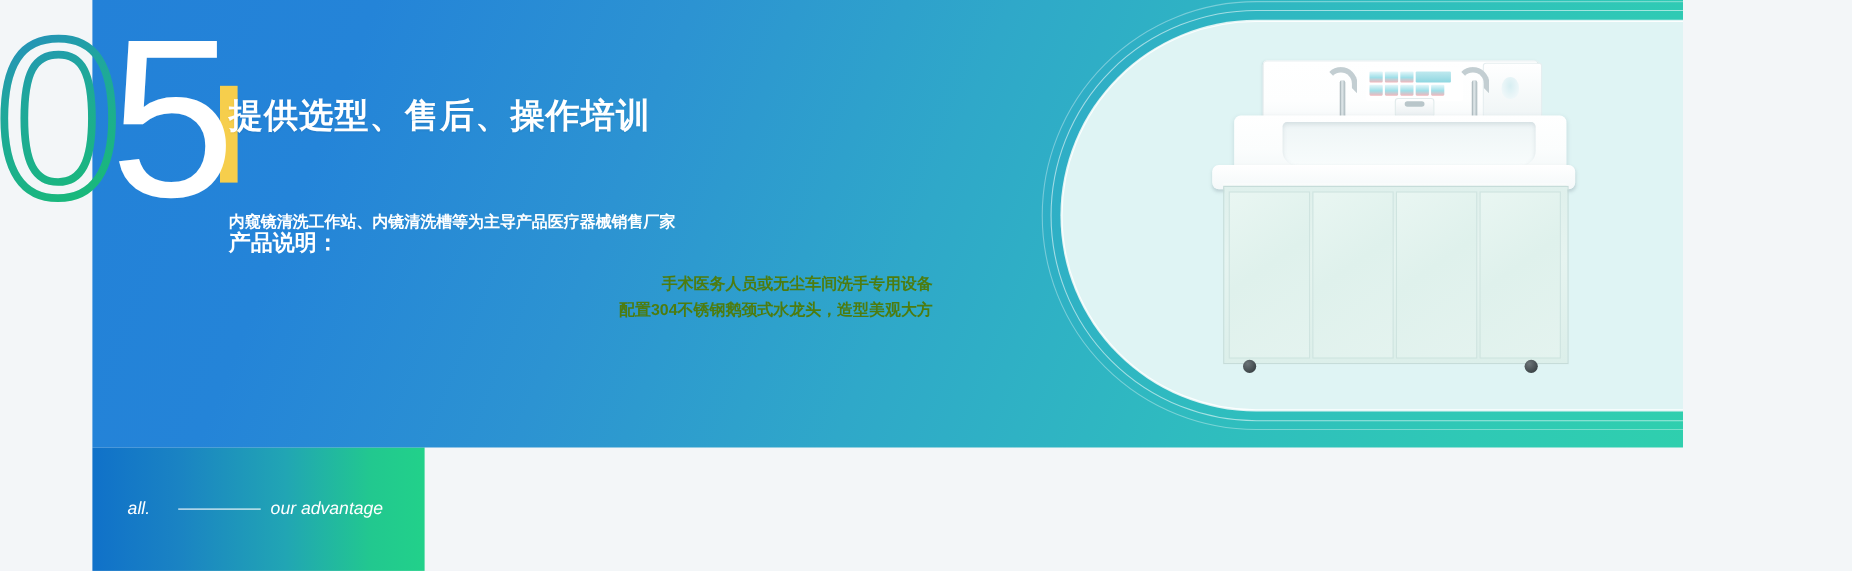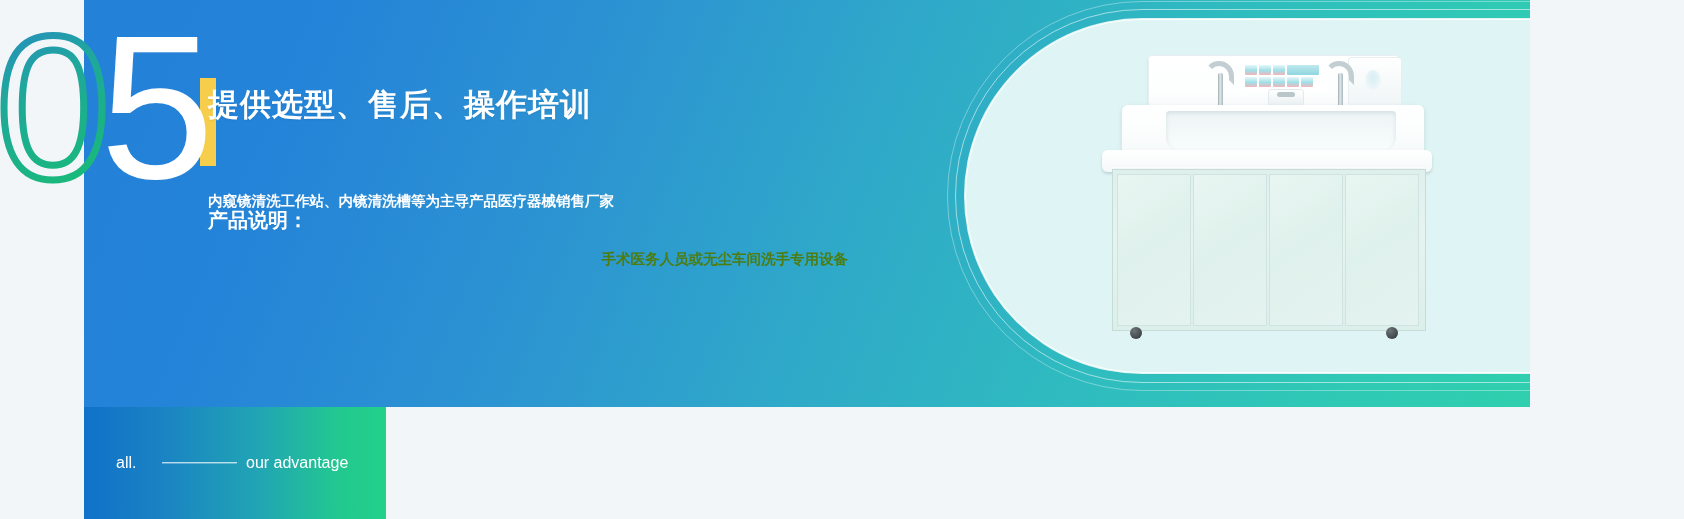--- a/index.html
+++ b/index.html
@@ -74,21 +74,21 @@
   .desc-body .wrap{white-space:normal;width:490px;}
 
   
   .footer{
     position:absolute;left:84px;top:407px;width:302px;height:112px;
     background:linear-gradient(90deg,#1071c9 0%,#1a83c3 26%,#21a5b4 58%,#22c88f 84%,#22d18a 100%);
     z-index:7;
   }
   .footer-inner{
     position:absolute;left:0;top:0;width:302px;height:112px;
-    display:flex;align-items:center;
+    display:flex;align-items:center;font-style:italic;
   }
   .footer-all{
     position:absolute;left:32px;top:50%;transform:translateY(-50%);
     color:#ffffff;font-size:16px;white-space:nowrap;
   }
   .footer-line{
     position:absolute;left:78px;top:50%;width:75px;height:1.4px;
     background:#ffffff;transform:translateY(-50%);
   }
   .footer-adv{
@@ -275,20 +275,21 @@
     <div class="accent-bar"></div>
 
     <div class="title">提供选型、售后、操作培训</div>
 
     <div class="subtitle">内窥镜清洗工作站、内镜清洗槽等为主导产品医疗器械销售厂家</div>
 
     <div class="desc-head">产品说明：</div>
 
     <div class="desc-body">
       <div>手术医务人员或无尘车间洗手专用设备</div>
+      <div>配置304不锈钢鹅颈式水龙头，造型美观大方</div>
     </div>
   </div>
 
   <div class="bottom-strip"></div>
 
   <div class="footer">
     <div class="footer-inner">
       <span class="footer-all">all.</span>
       <span class="footer-line"></span>
       <span class="footer-adv">our advantage</span>

